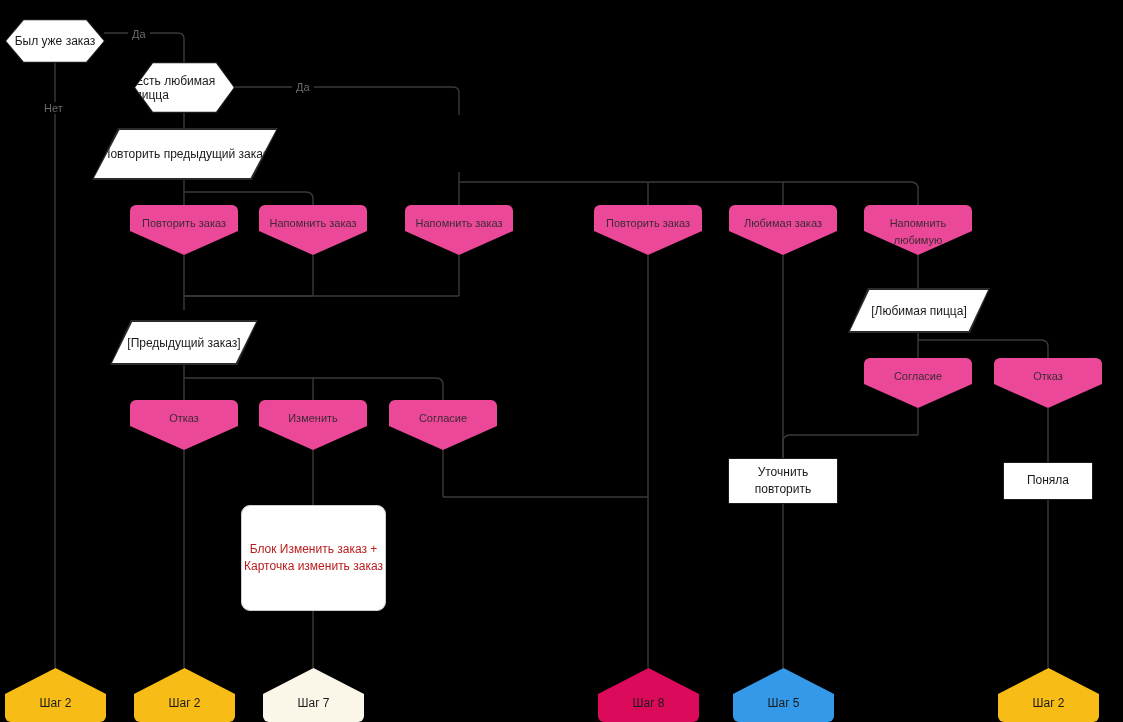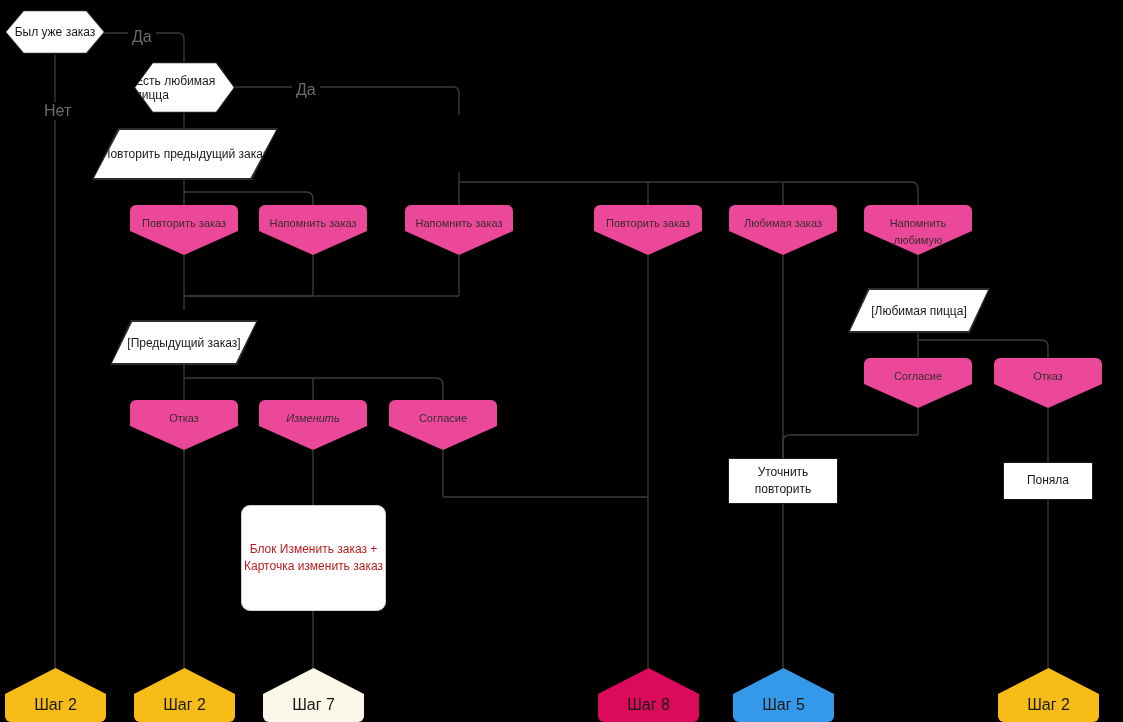--- a/index.html
+++ b/index.html
@@ -34,31 +34,31 @@
        clip-path:polygon(0 0,100% 0,100% 52%,50% 100%,0 52%);
        border-radius:6px;color:#3b2b33;font-size:11px;
        display:block;overflow:hidden;}
   .pennDown .lbl{display:block;padding-top:10px;line-height:1.55;
        text-align:center;font-size:11px;color:#3c2b34;}
 
   
   .pennUp{position:absolute;
        clip-path:polygon(50% 0,100% 48%,100% 100%,0 100%,0 48%);
        border-radius:6px;display:block;overflow:hidden;}
-  .pennUp .lbl{display:block;text-align:center;font-size:16px;
+  .pennUp .lbl{display:block;text-align:center;font-size:12px;
        color:#1a1a1a;padding-top:28px;}
 
   
   .rect{background:#fff;border:1.5px solid #1a1a1a;font-size:12px;
         color:#1a1a1a;}
   
   .rrect{background:#fff;border:1px solid #cfcfcf;border-radius:9px;
         font-size:12px;color:#b91c1c;}
 
-  .edgeLabel{position:absolute;font-size:16px;color:#6b6b6b;
+  .edgeLabel{position:absolute;font-size:11px;color:#6b6b6b;
        background:#000;padding:0 4px;white-space:nowrap;}
 </style>
 </head>
 <body>
 
 <div id="canvas">
 
   <svg id="wires" viewBox="0 0 1123 722" xmlns="http://www.w3.org/2000/svg">
     <g fill="none" stroke="#3a3a3a" stroke-width="1.4">
 
@@ -120,21 +120,21 @@
       <path d="M1048,408 V462"></path>
 
       <path d="M1048,500 V668"></path>
     </g>
   </svg>
 
   <div class="edgeLabel" style="left:128px;top:28px;">Да</div>
   <div class="edgeLabel" style="left:40px;top:102px;">Нет</div>
   <div class="edgeLabel" style="left:292px;top:81px;">Да</div>
 
-  <div class="hexwrap" style="left:5px;top:10px;width:100px;height:44px;">
+  <div class="hexwrap" style="left:5px;top:19px;width:100px;height:44px;">
     <div class="inner"></div>
     <div class="face">
       <span class="lbl">Был уже заказ</span>
     </div>
   </div>
 
   <div class="hexwrap" style="left:134px;top:62px;width:101px;height:51px;">
     <div class="inner"></div>
     <div class="face">
       <span class="lbl">Есть любимая пицца</span>
@@ -184,21 +184,21 @@
   </div>
 
   <div class="pennDown" style="left:864px;top:205px;width:108px;height:50px;">
     <span class="lbl">Напомнить любимую</span>
   </div>
 
   <div class="pennDown" style="left:130px;top:400px;width:108px;height:50px;">
     <span class="lbl">Отказ</span>
   </div>
 
-  <div class="pennDown" style="left:259px;top:400px;width:108px;height:50px;font-style:italic;">
+  <div class="pennDown" style="left:259px;top:400px;width:108px;height:50px;">
     <span class="lbl">Изменить</span>
   </div>
 
   <div class="pennDown" style="left:389px;top:400px;width:108px;height:50px;">
     <span class="lbl">Согласие</span>
   </div>
 
   <div class="pennDown" style="left:864px;top:358px;width:108px;height:50px;">
     <span class="lbl">Согласие</span>
   </div>

